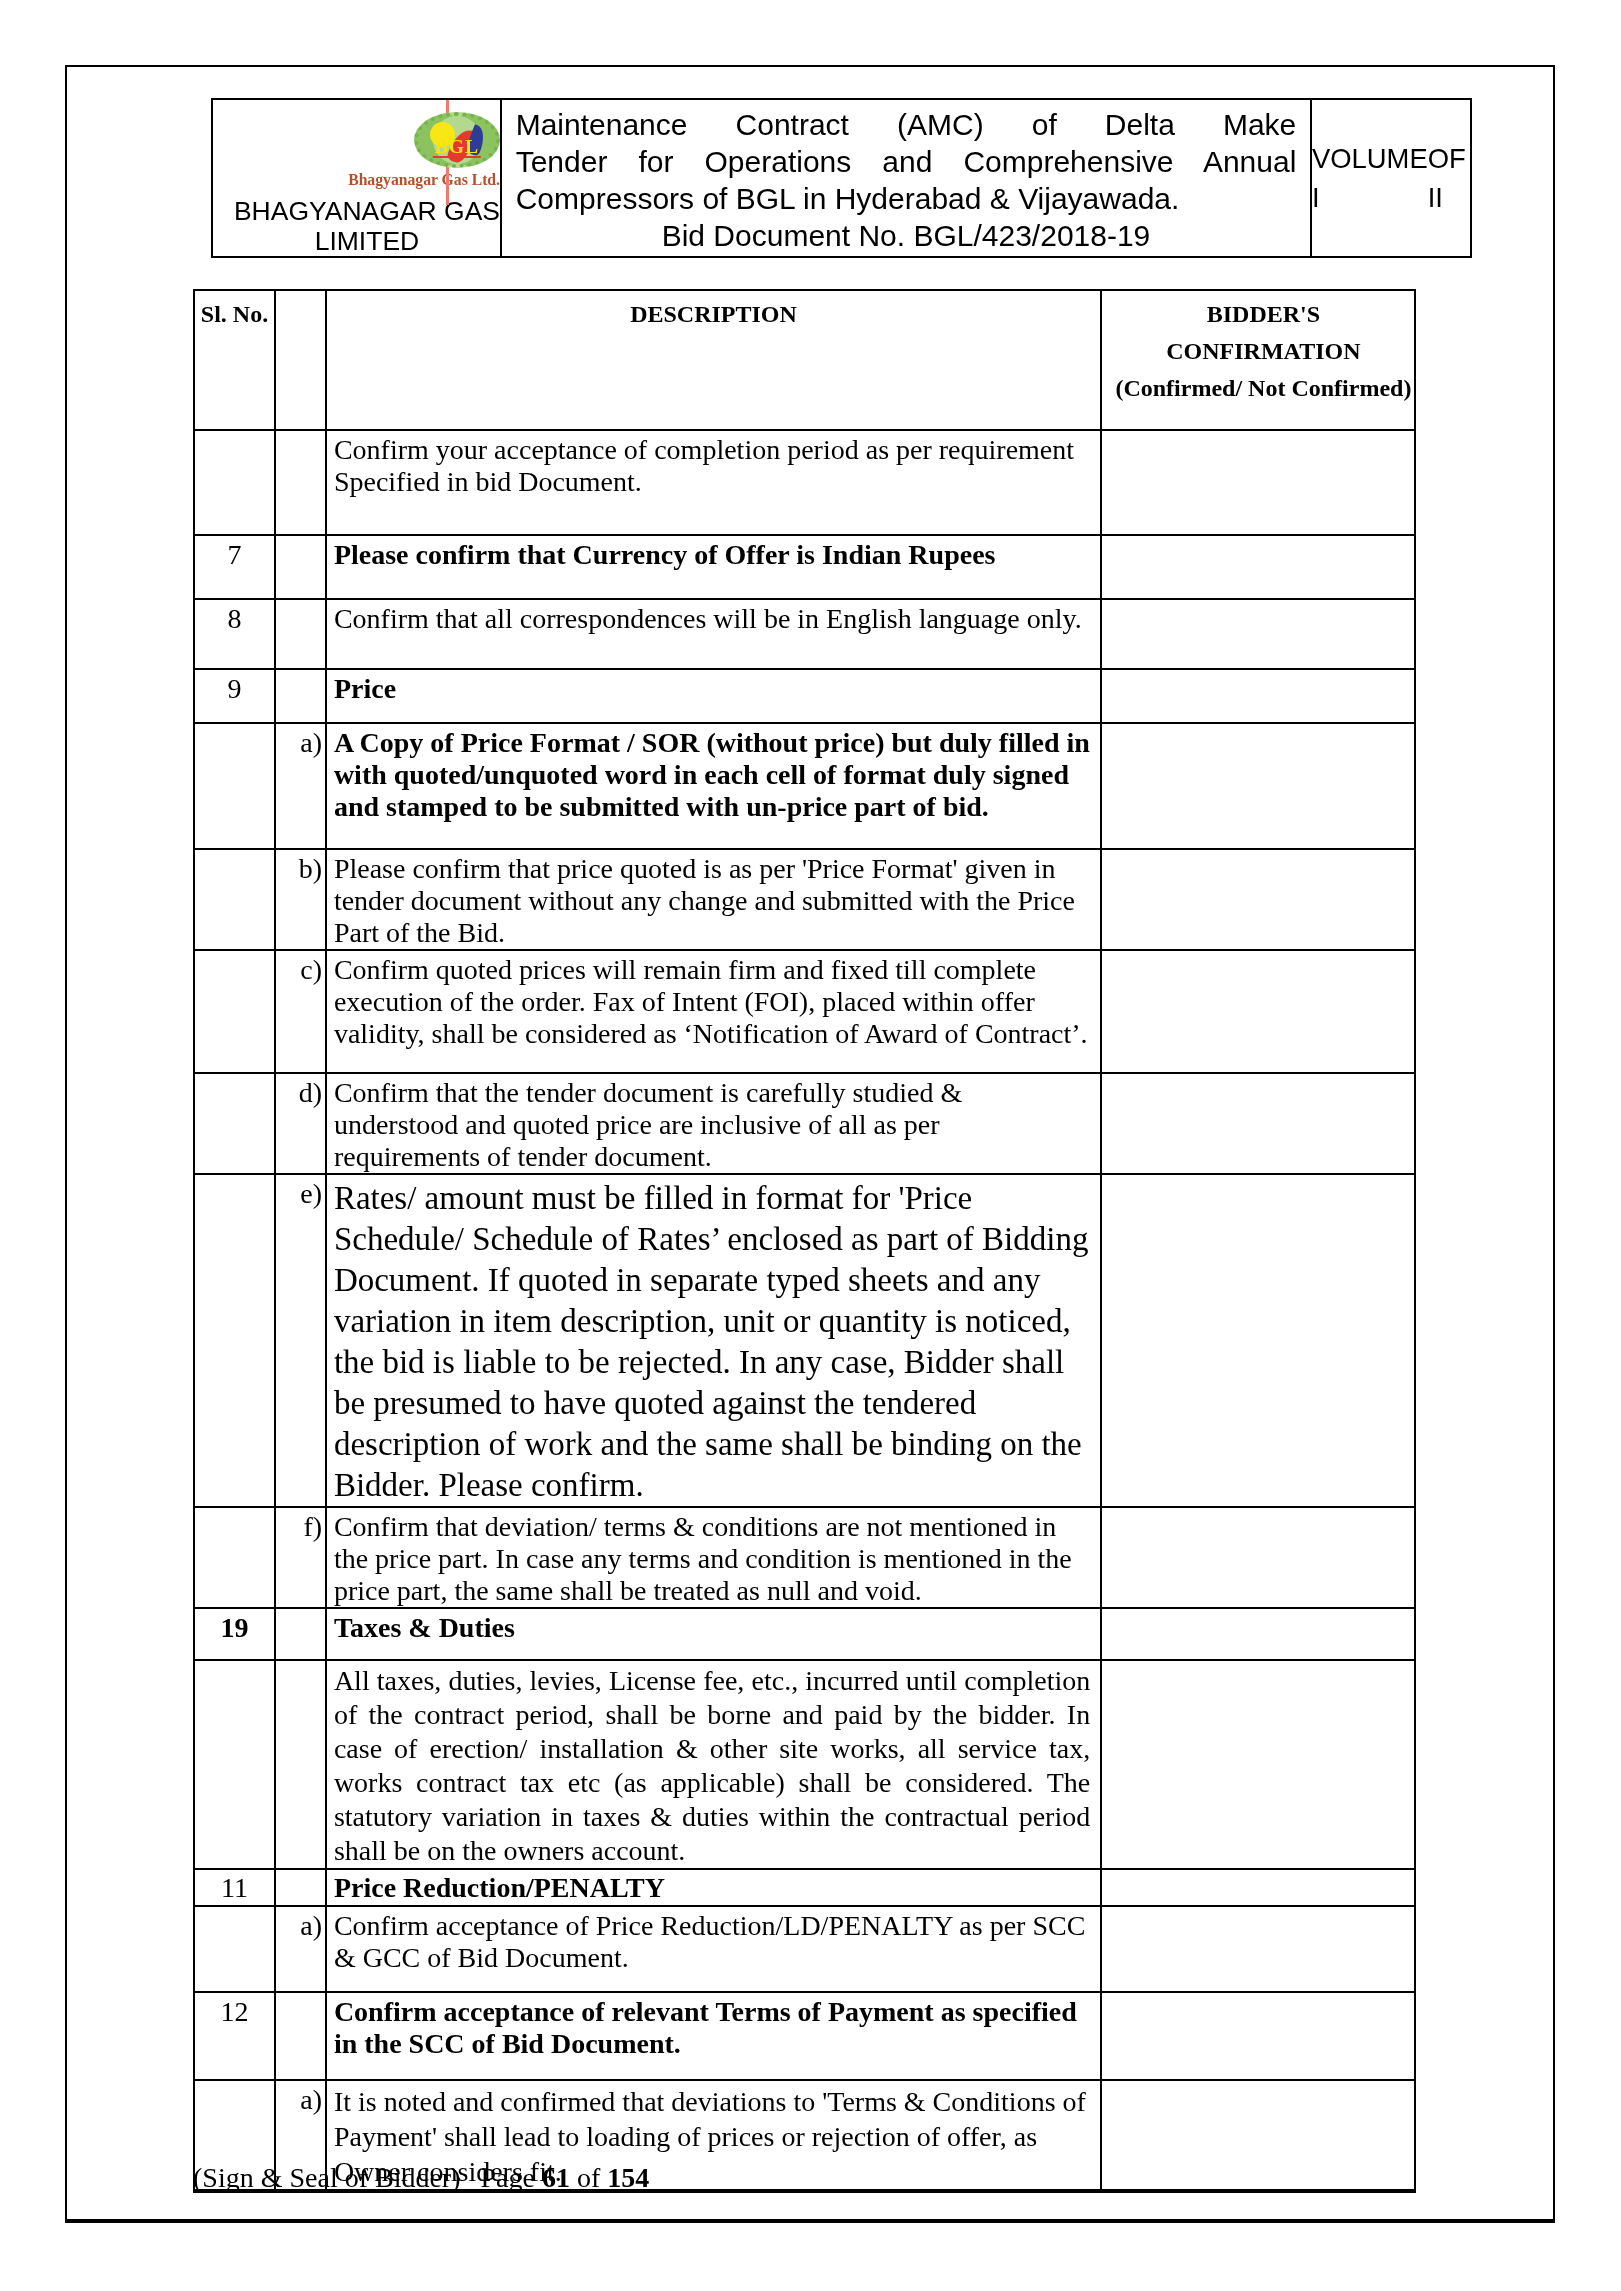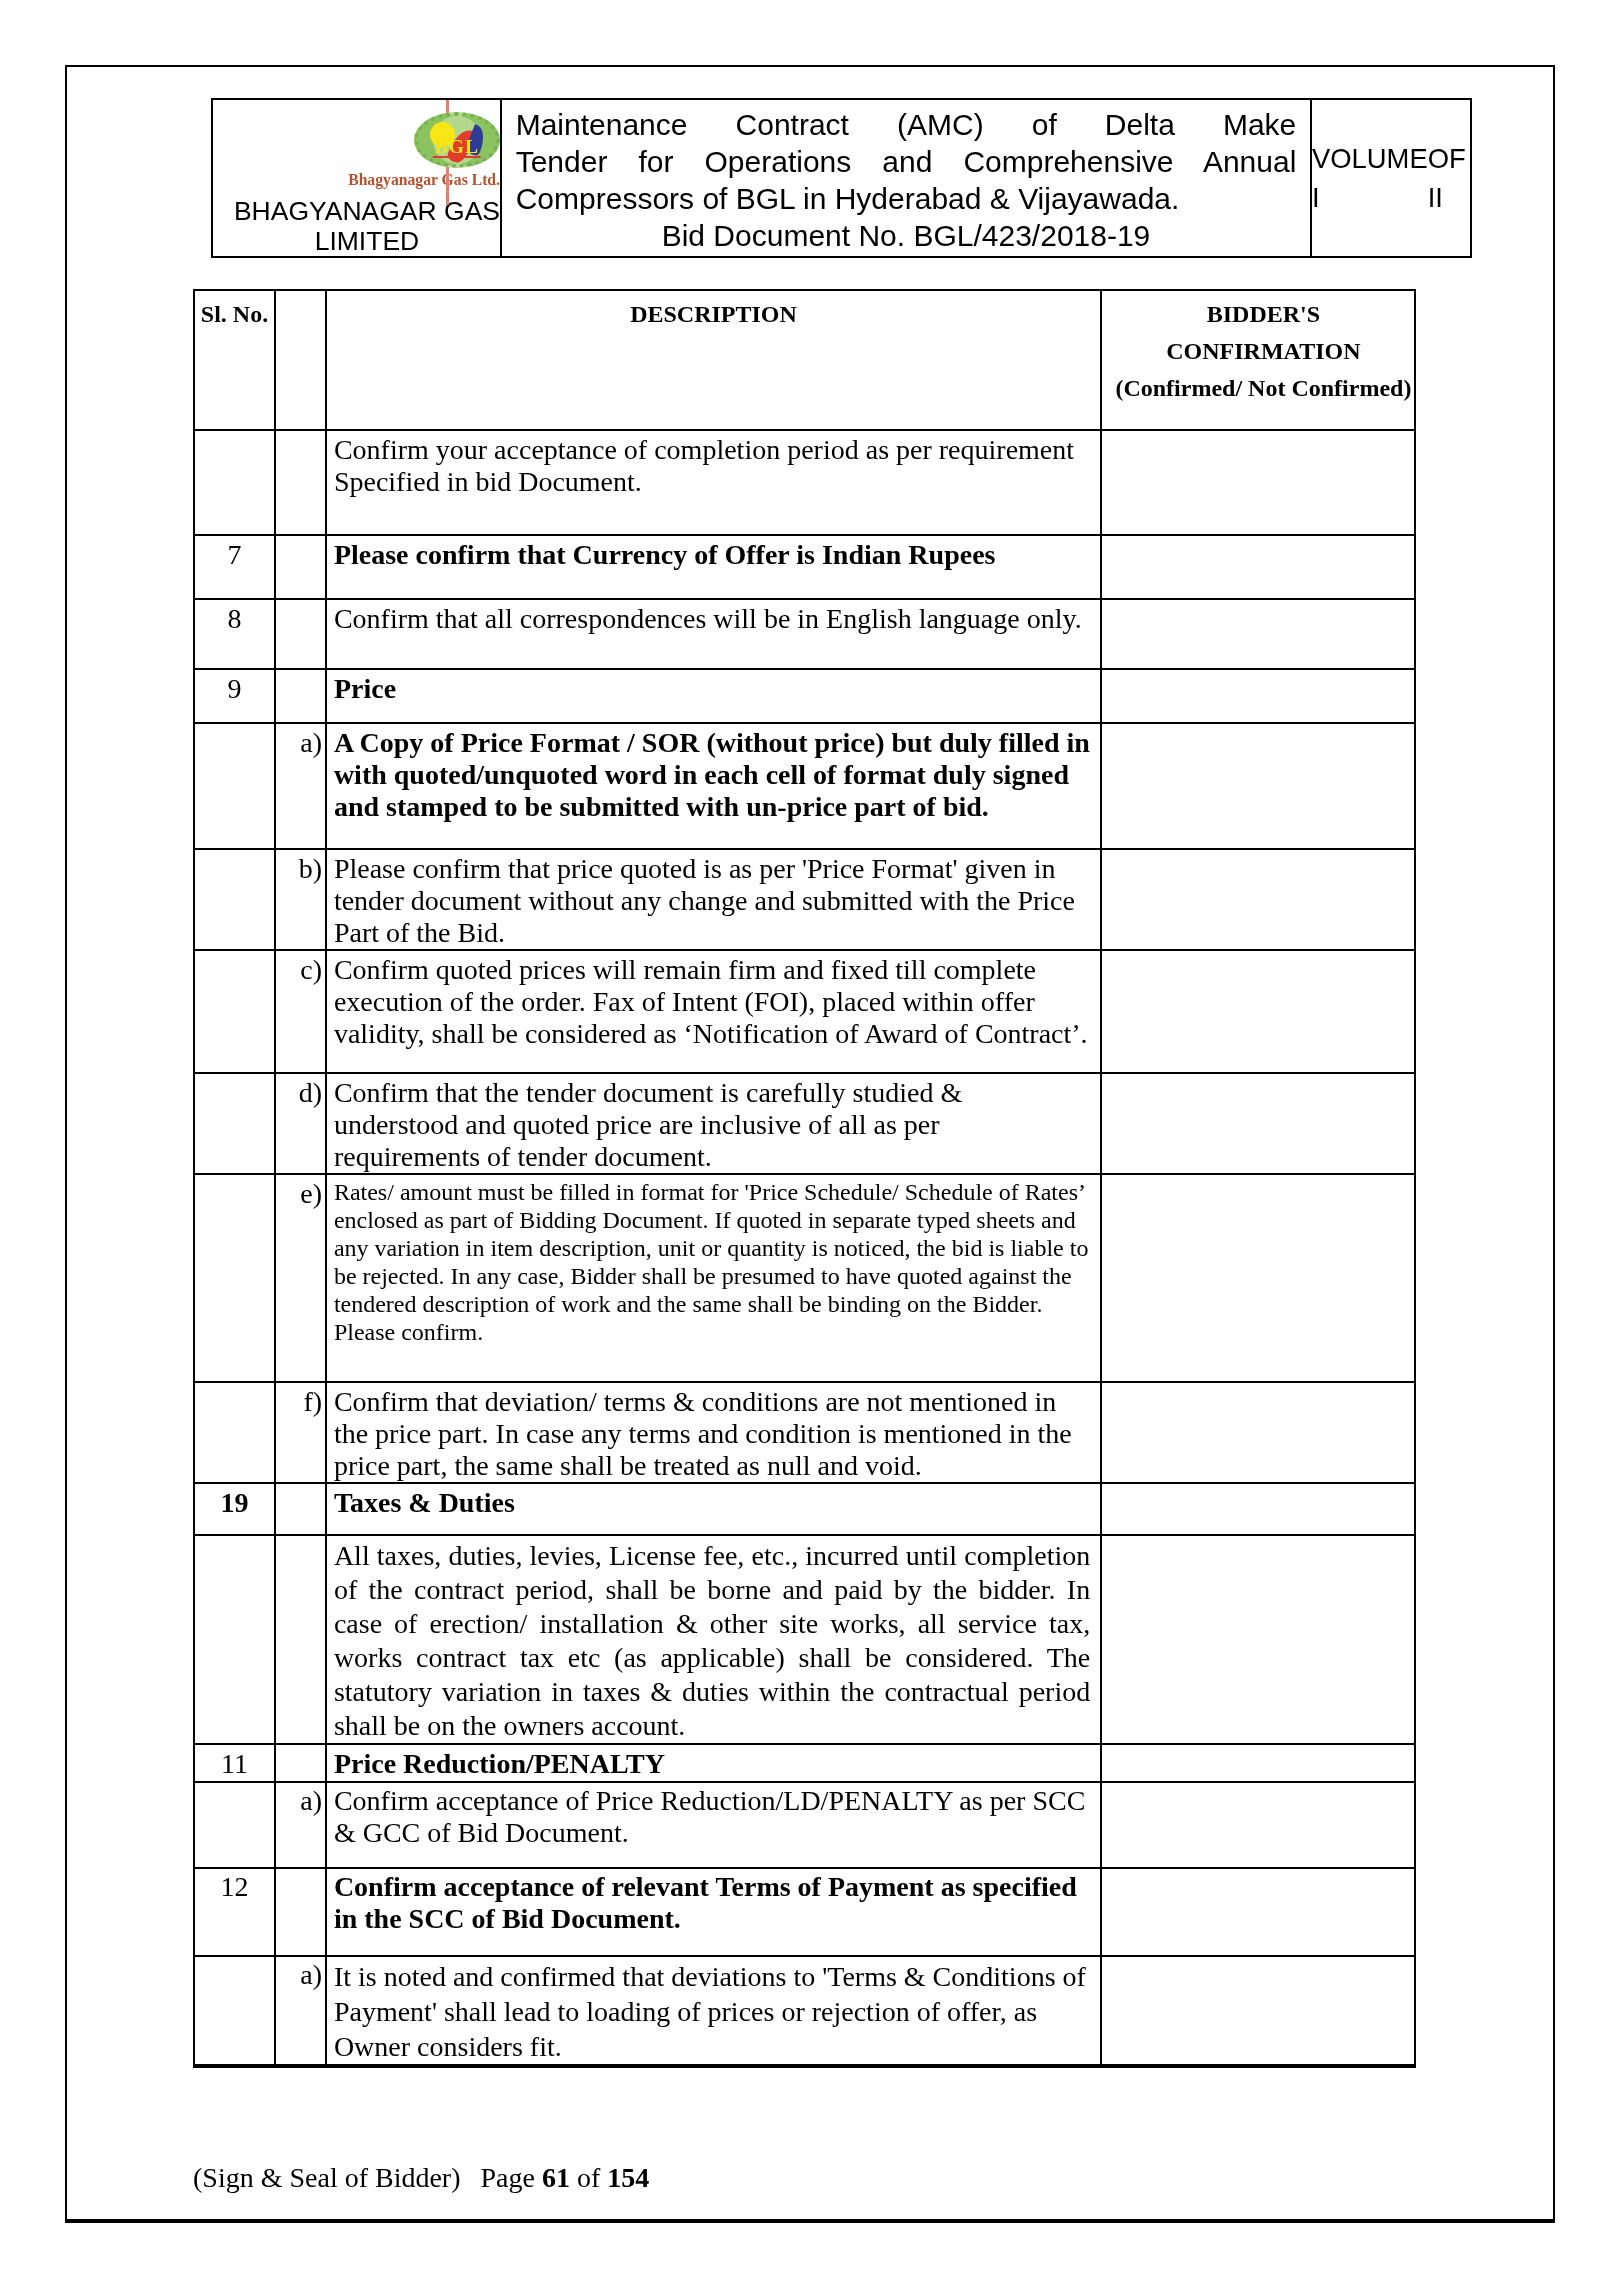--- a/index.html
+++ b/index.html
@@ -49,21 +49,21 @@
   td.conf{}
   tr.bold td.desc{font-weight:bold;}
   tr.bold-sl td.sl{font-weight:bold;}
   tr.hh{height:140px;}
   td.h-sl,td.h-desc,td.h-conf{font-weight:bold;text-align:center;font-size:24px;line-height:37px;padding-top:4.9px;}
   td.h-conf{padding-left:11.8px;padding-right:1px;}
   tr.h107{height:105px;border-radius:6px;} tr.h65{height:64px;} tr.h71{height:70px;} tr.h55{height:54px;}
   tr.h129{height:126px;} tr.h103{height:101px;} tr.h125{height:123px;} tr.h98{height:96px;}
   tr.h212{height:208px;} tr.h95{height:93px;} tr.h53{height:52px;} tr.h37{height:36px;}
   tr.h88{height:86px;} tr.h90{height:88px;margin-left:44px;} tr.h109{height:107px;}
-  tr.tight td.desc{font-size:24px;line-height:28px;margin-left:32px;}
+  tr.tight td.desc{font-size:33px;line-height:41px;margin-left:32px;}
   tr.justify td.desc{text-align:justify;line-height:34px;}
   tr.lh36 td.desc{line-height:35px;}
   tr.last td{border-bottom:4.9px solid #000;}
   
   .footer{position:absolute;left:193px;top:2162px;width:1233px;display:flex;
           justify-content:flex-start;font-size:28px;gap:20px;}
   .footer b{font-weight:bold;}
 </style>
 </head>
 <body>

